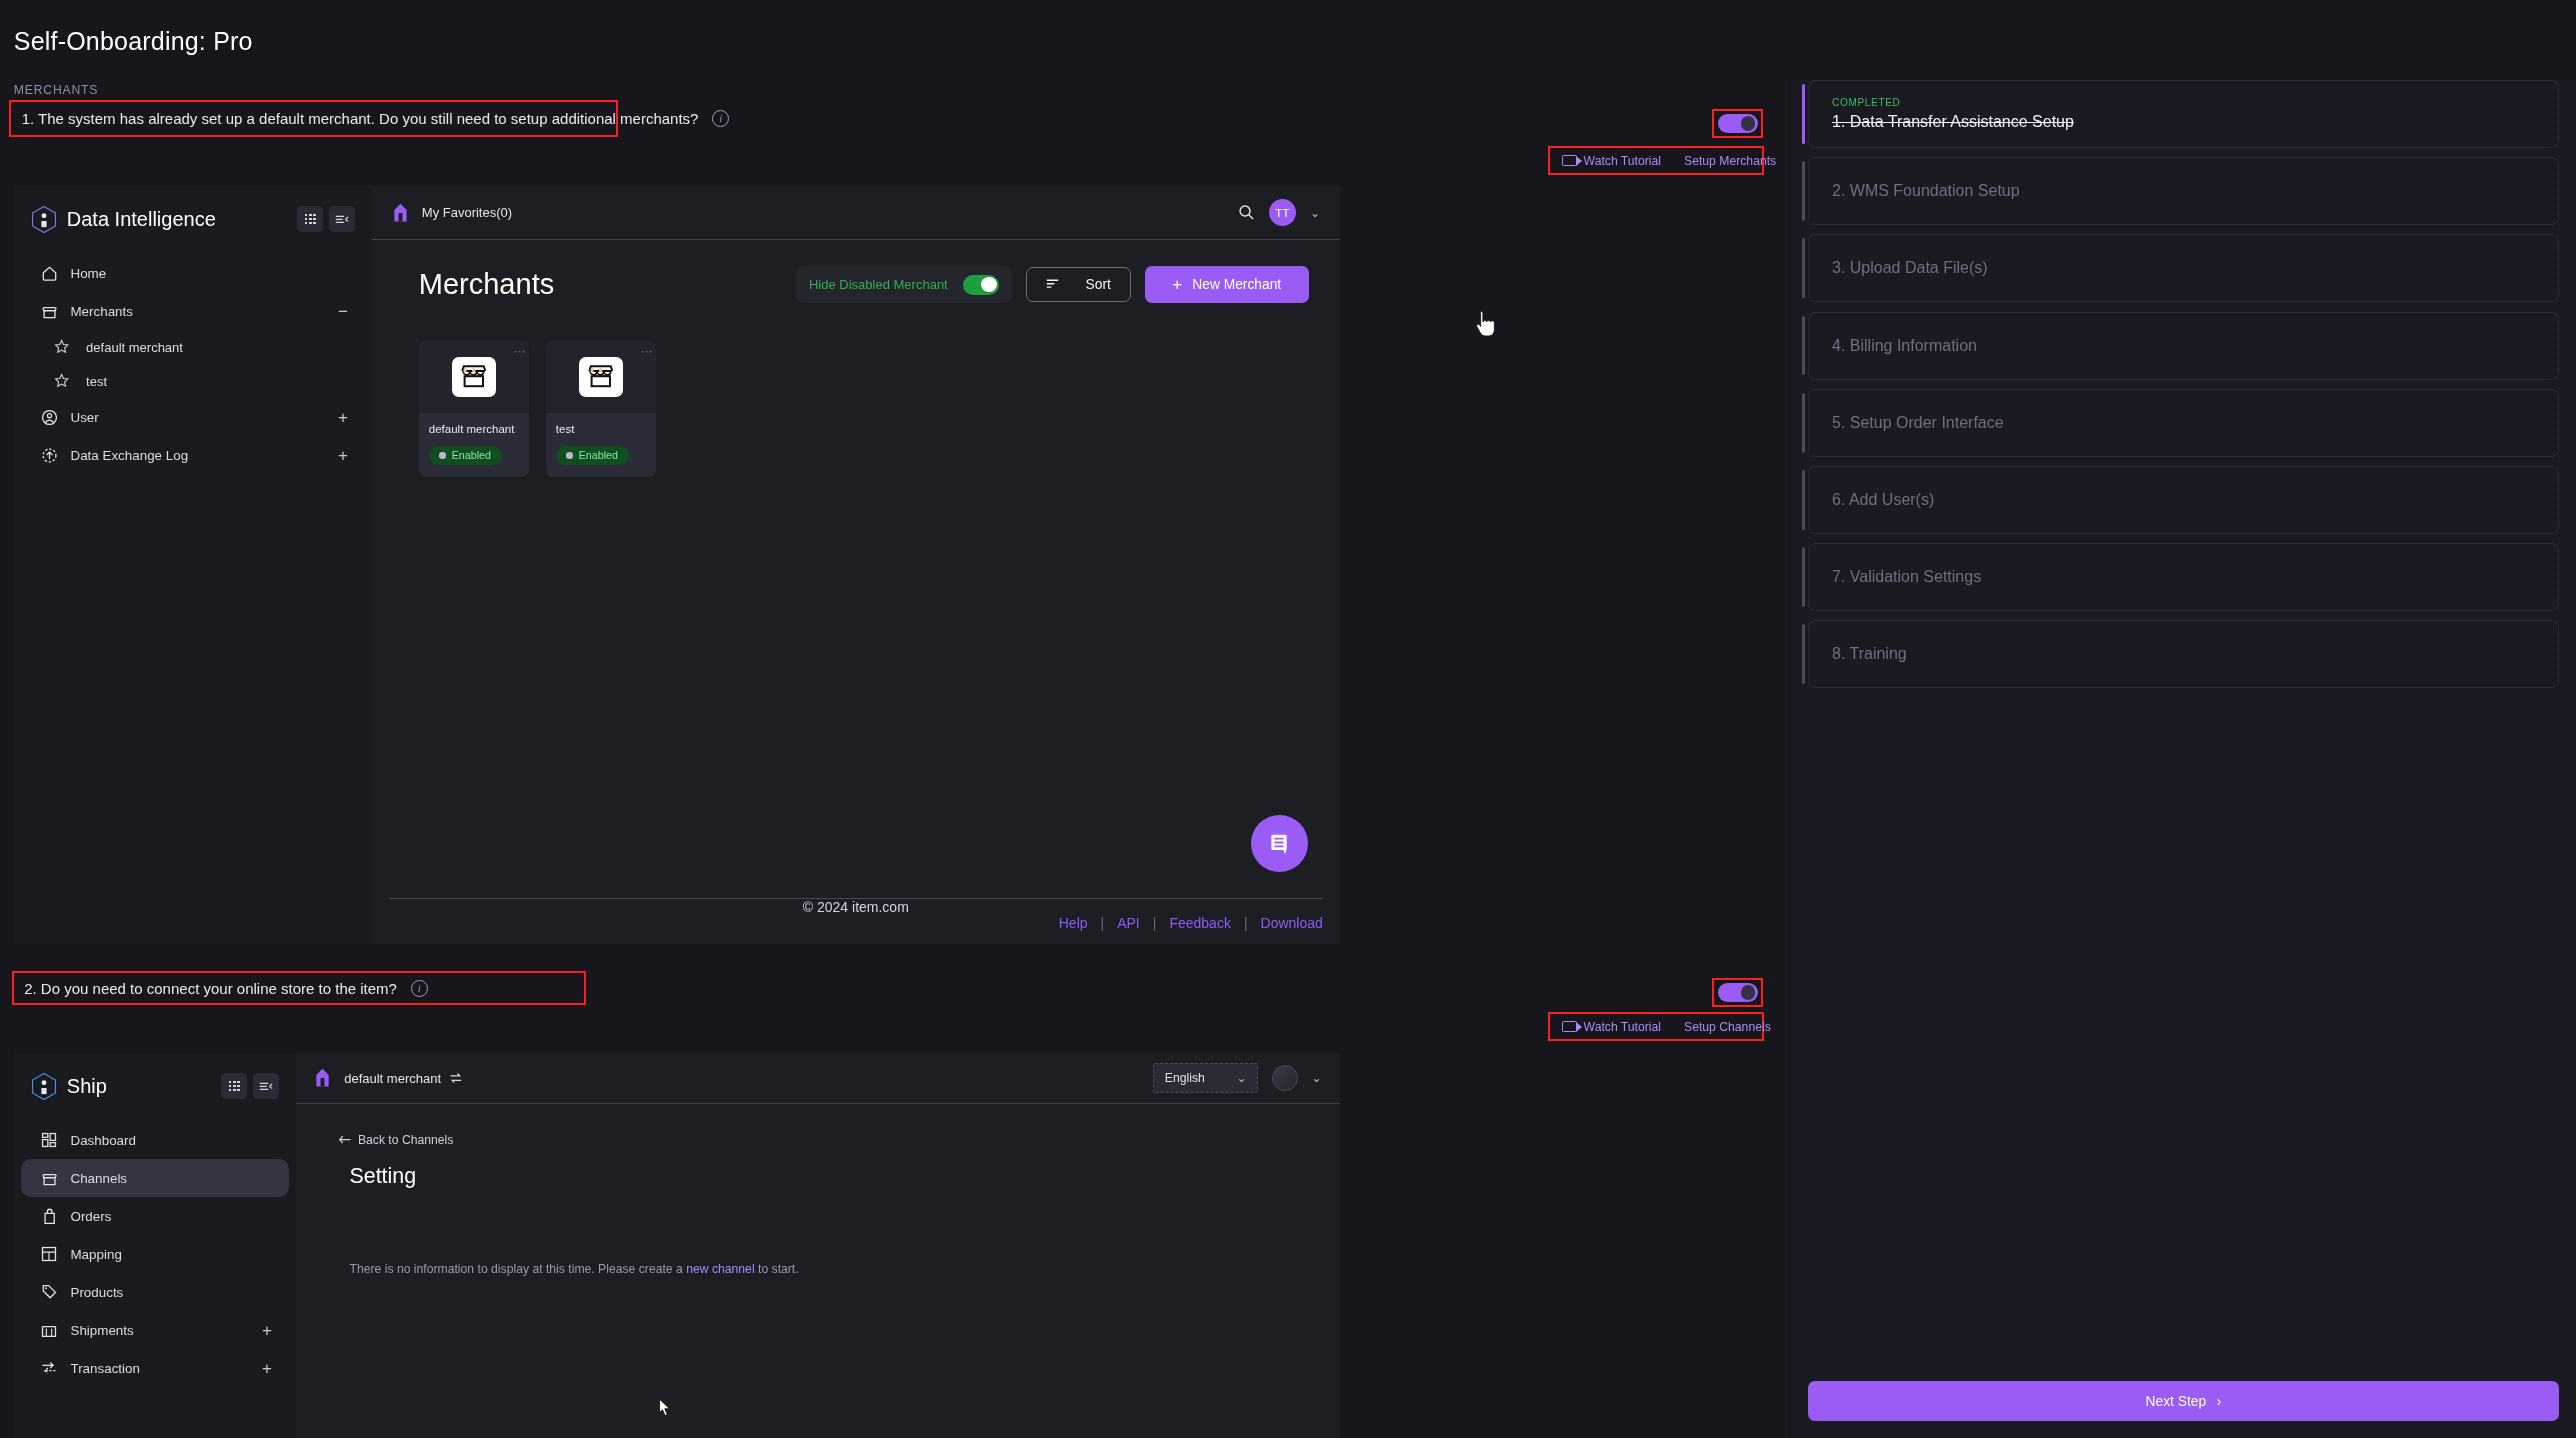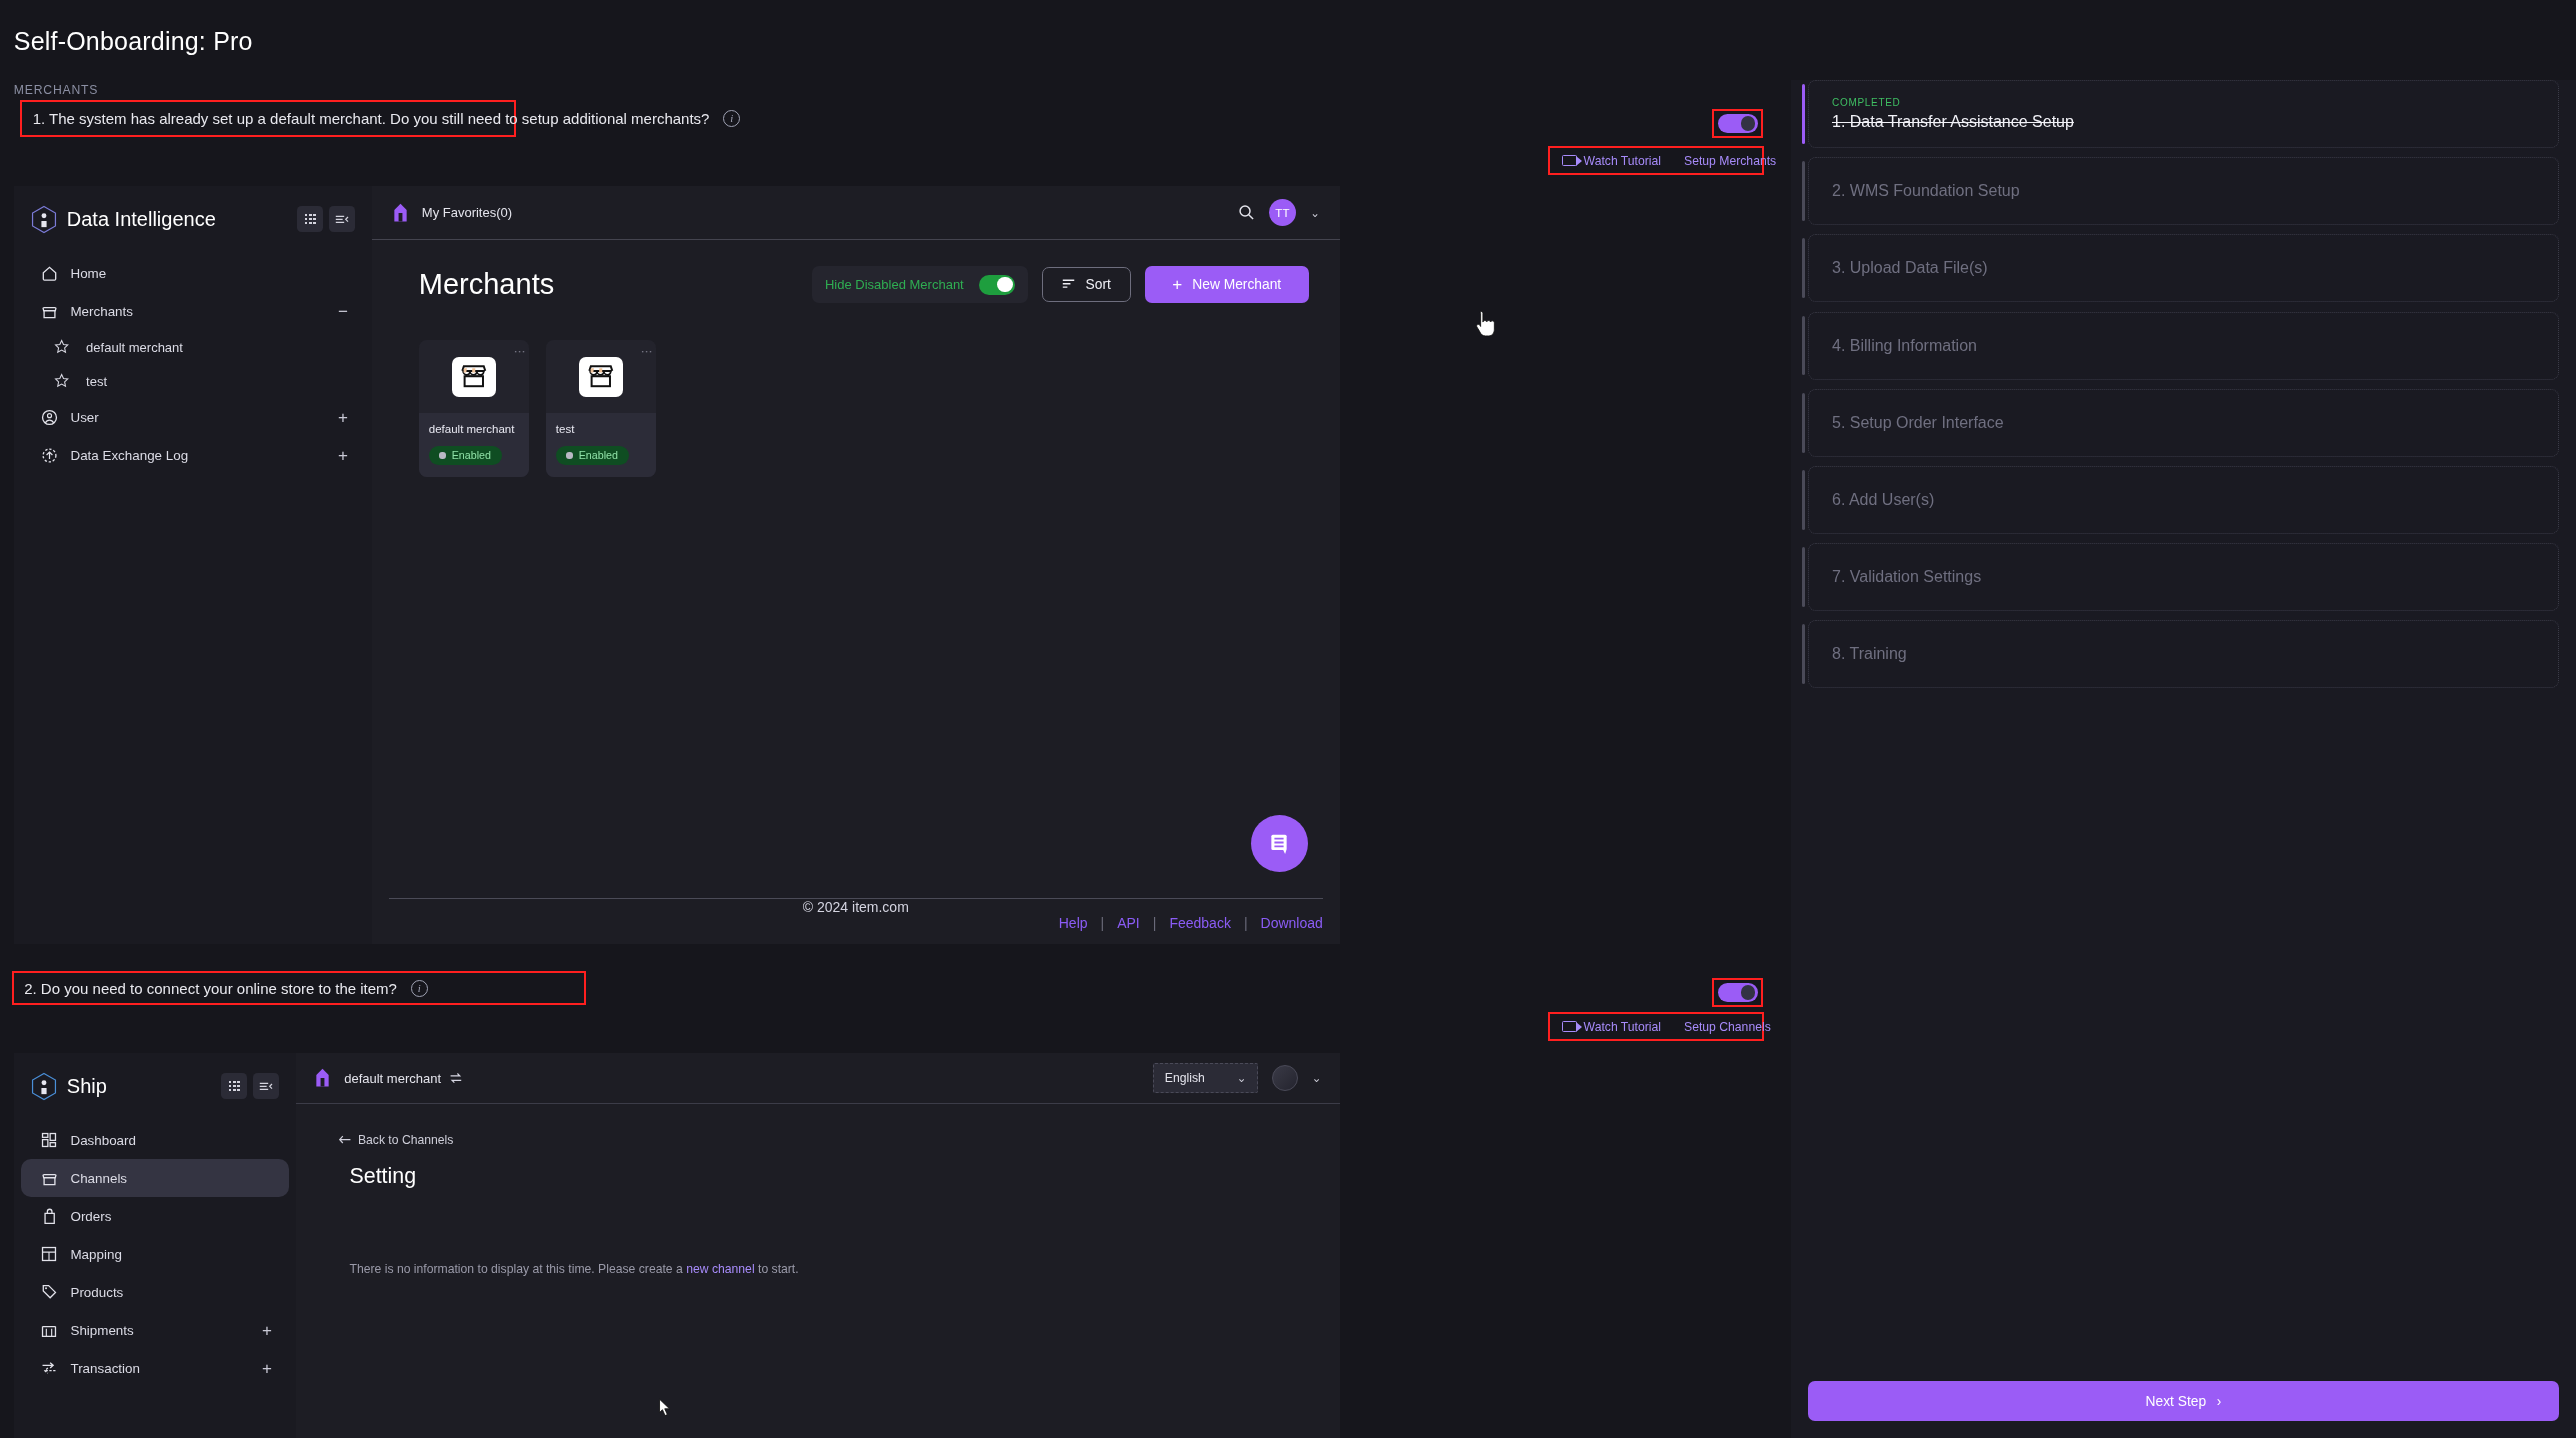--- a/index.html
+++ b/index.html
@@ -33,21 +33,21 @@
   }
   .q-bar .q-text { font-size: 15px; color: #e9e9ef; white-space: nowrap; }
   .info-ico {
     display: inline-flex; align-items: center; justify-content: center;
     width: 17px; height: 17px; border-radius: 50%;
     border: 1.4px solid #a0a3b4; color: #a0a3b4;
     font-size: 10.7px; font-style: italic; font-family: "Liberation Serif", serif;
     margin-left: 13.8px; flex: none; line-height: 1;
   }
 
-  #q1-bar { left: 20px; top: 100px; width: 496px; height: 37px; }
+  #q1-bar { left: 9px; top: 100px; width: 609px; height: 37px; }
   #q2-bar { left: 11.5px; top: 971px; width: 574px; height: 34px; }
 
   
   .tg-wrap {
     position: absolute; border: 2.3px solid #ff1f1f;
     display: flex; align-items: center; justify-content: center;
   }
   .tg {
     width: 40px; height: 19px; border-radius: 10px;
     background: #9b5cf6; position: relative;
@@ -166,21 +166,21 @@
   .hide-toggle span { font-size: 13px; color: #2fae52; white-space: nowrap; }
   .tg-green {
     width: 36px; height: 20px; border-radius: 10px; background: #1e9e3e;
     position: relative; flex: none;
   }
   .tg-green::after {
     content: ""; position: absolute; top: 2.3px; right: 2.3px;
     width: 15.3px; height: 15.3px; border-radius: 50%; background: #fff;
   }
   .btn-outline {
-    display: flex; align-items: center; gap: 10px;
+    display: flex; align-items: center; gap: 26px;
     border: 0.8px solid #6e6e7e; border-radius: 6.9px;
     padding: 9.2px 19px; font-size: 13.8px; color: #f0f0f6;
     background: transparent;
   }
   .btn-primary {
     display: flex; align-items: center; gap: 10px;
     background: #9b5cf6; border-radius: 6.9px;
     padding: 10px 27.6px; font-size: 13.8px; color: #ffffff;
     border: none; position: relative;
   }

